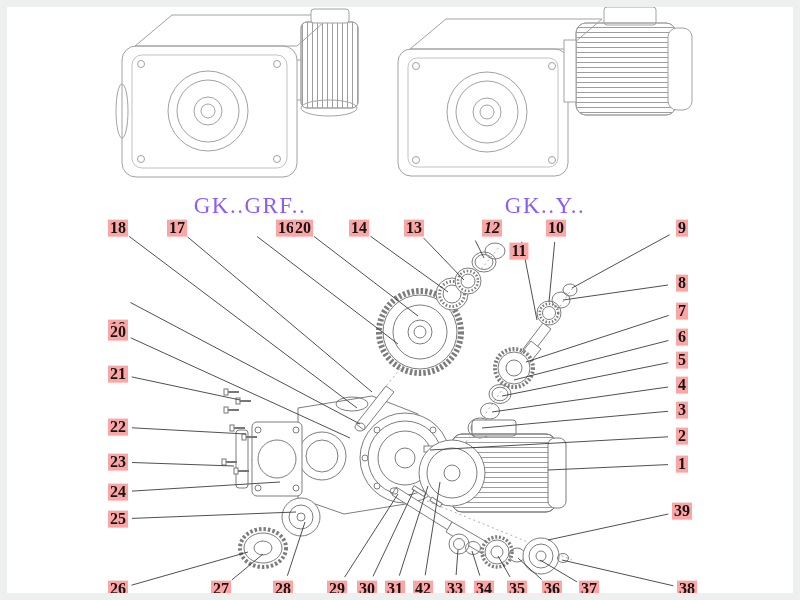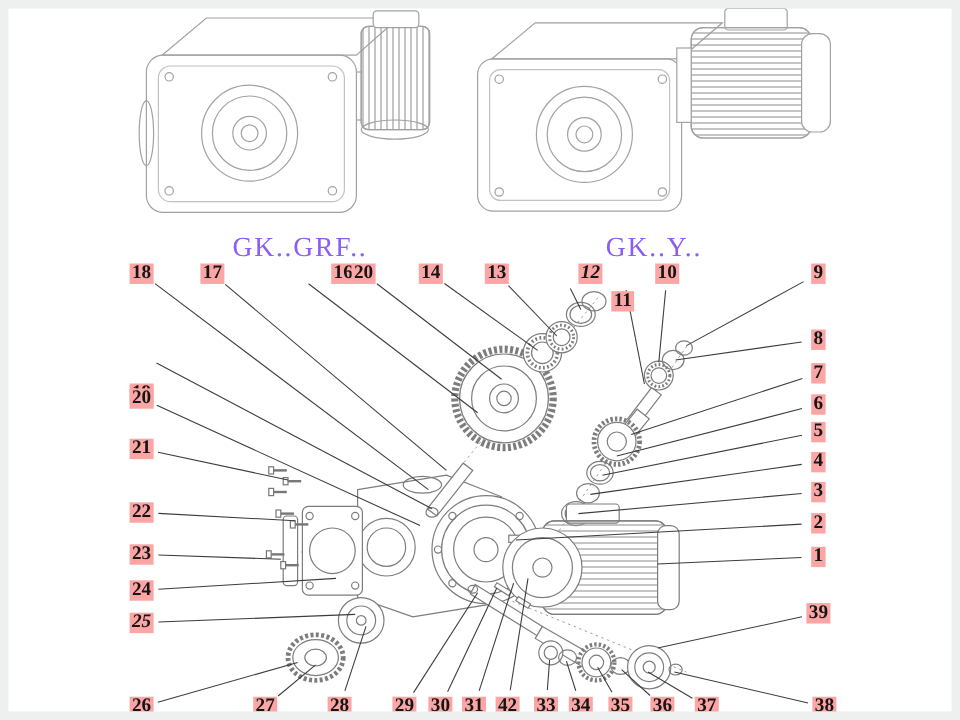--- a/index.html
+++ b/index.html
@@ -292,21 +292,21 @@
     <div class="callout" style="left: 682px; top: 410px;">3</div>
     <div class="callout" style="left: 682px; top: 436px;">2</div>
     <div class="callout" style="left: 682px; top: 464px;">1</div>
     <div class="callout" style="left: 682px; top: 511px;">39</div>
     <div class="callout" style="left: 118px; top: 296px; margin-top: 32px;">19</div>
     <div class="callout" style="left: 118px; top: 332px;">20</div>
     <div class="callout" style="left: 118px; top: 374px;">21</div>
     <div class="callout" style="left: 118px; top: 427px;">22</div>
     <div class="callout" style="left: 118px; top: 462px;">23</div>
     <div class="callout" style="left: 118px; top: 492px;">24</div>
-    <div class="callout" style="left: 118px; top: 519px; font-style: italic;">25</div>
+    <div class="callout" style="left: 118px; top: 519px;">25</div>
     <div class="callout" style="left: 118px; top: 589px;">26</div>
     <div class="callout" style="left: 221px; top: 589px;">27</div>
     <div class="callout" style="left: 283px; top: 589px;">28</div>
     <div class="callout" style="left: 337px; top: 589px;">29</div>
     <div class="callout" style="left: 367px; top: 589px;">30</div>
     <div class="callout" style="left: 395px; top: 589px;">31</div>
     <div class="callout" style="left: 423px; top: 589px;">42</div>
     <div class="callout" style="left: 455px; top: 589px;">33</div>
     <div class="callout" style="left: 484px; top: 589px;">34</div>
     <div class="callout" style="left: 517px; top: 589px;">35</div>

